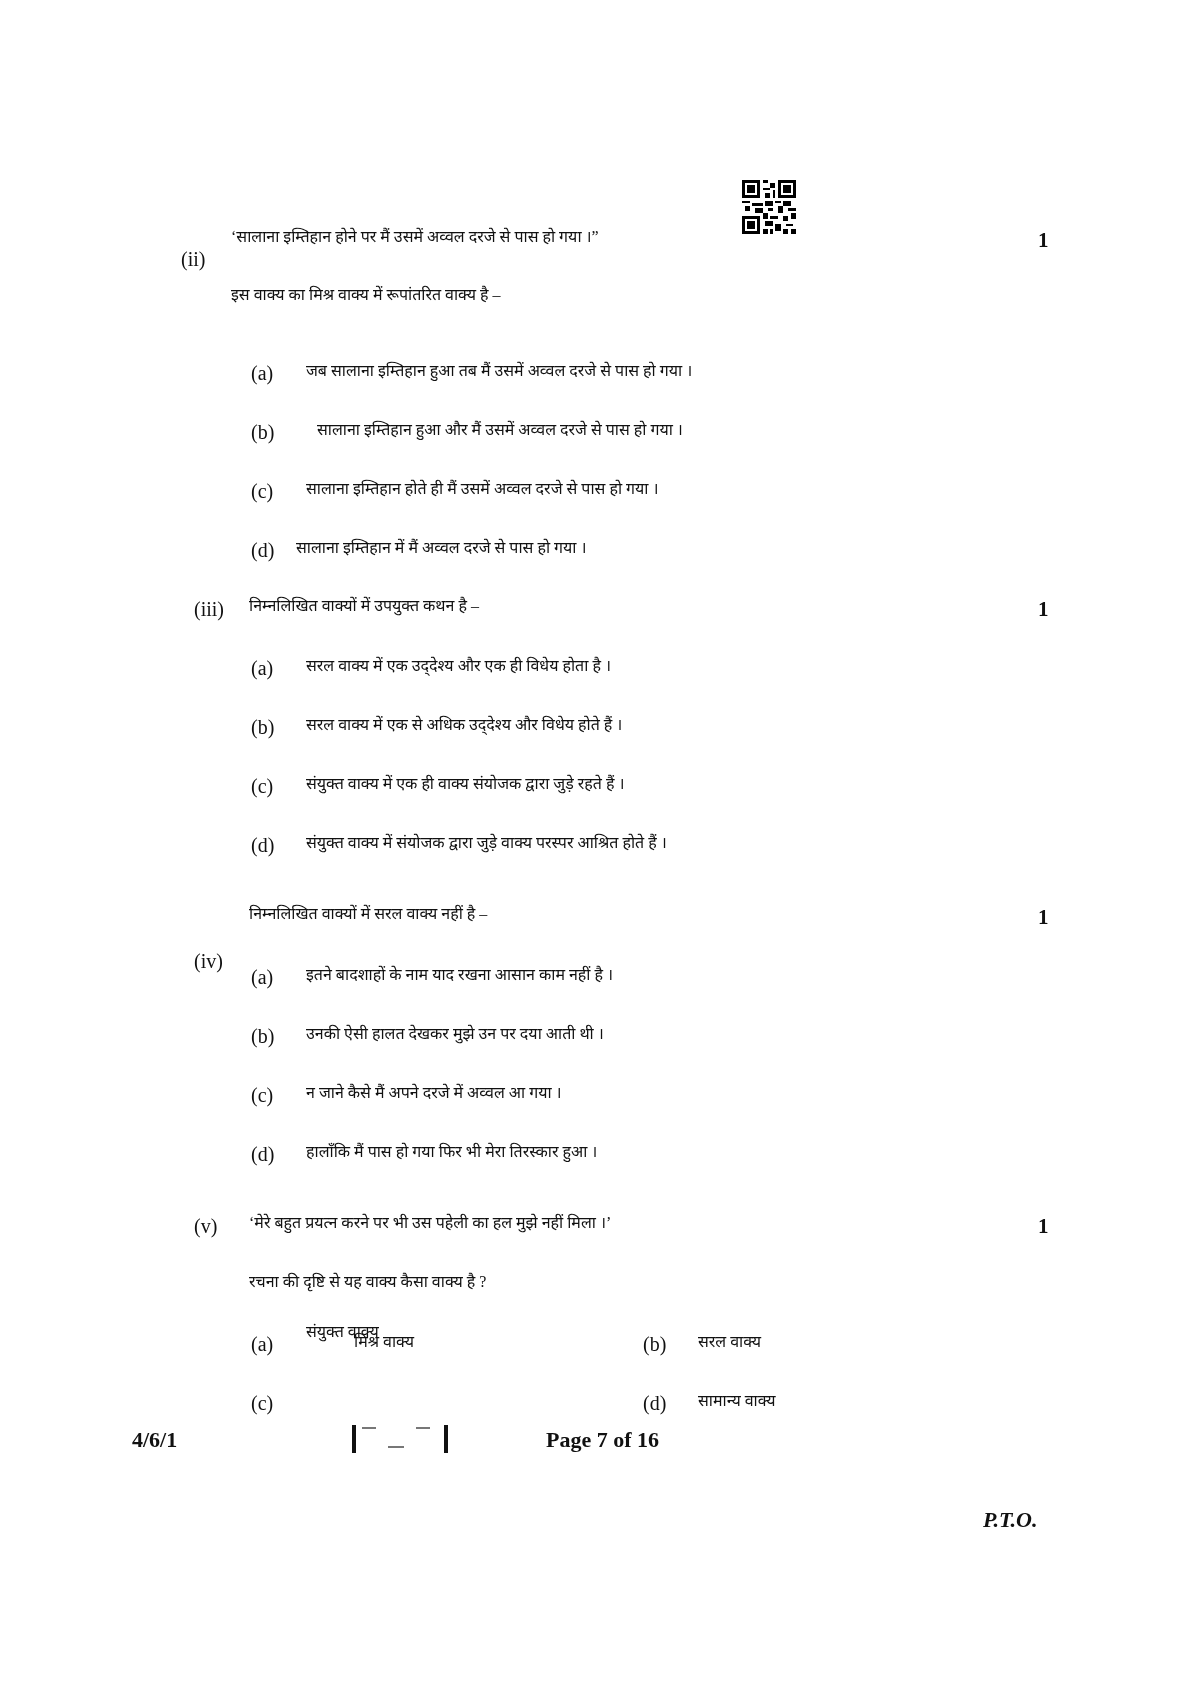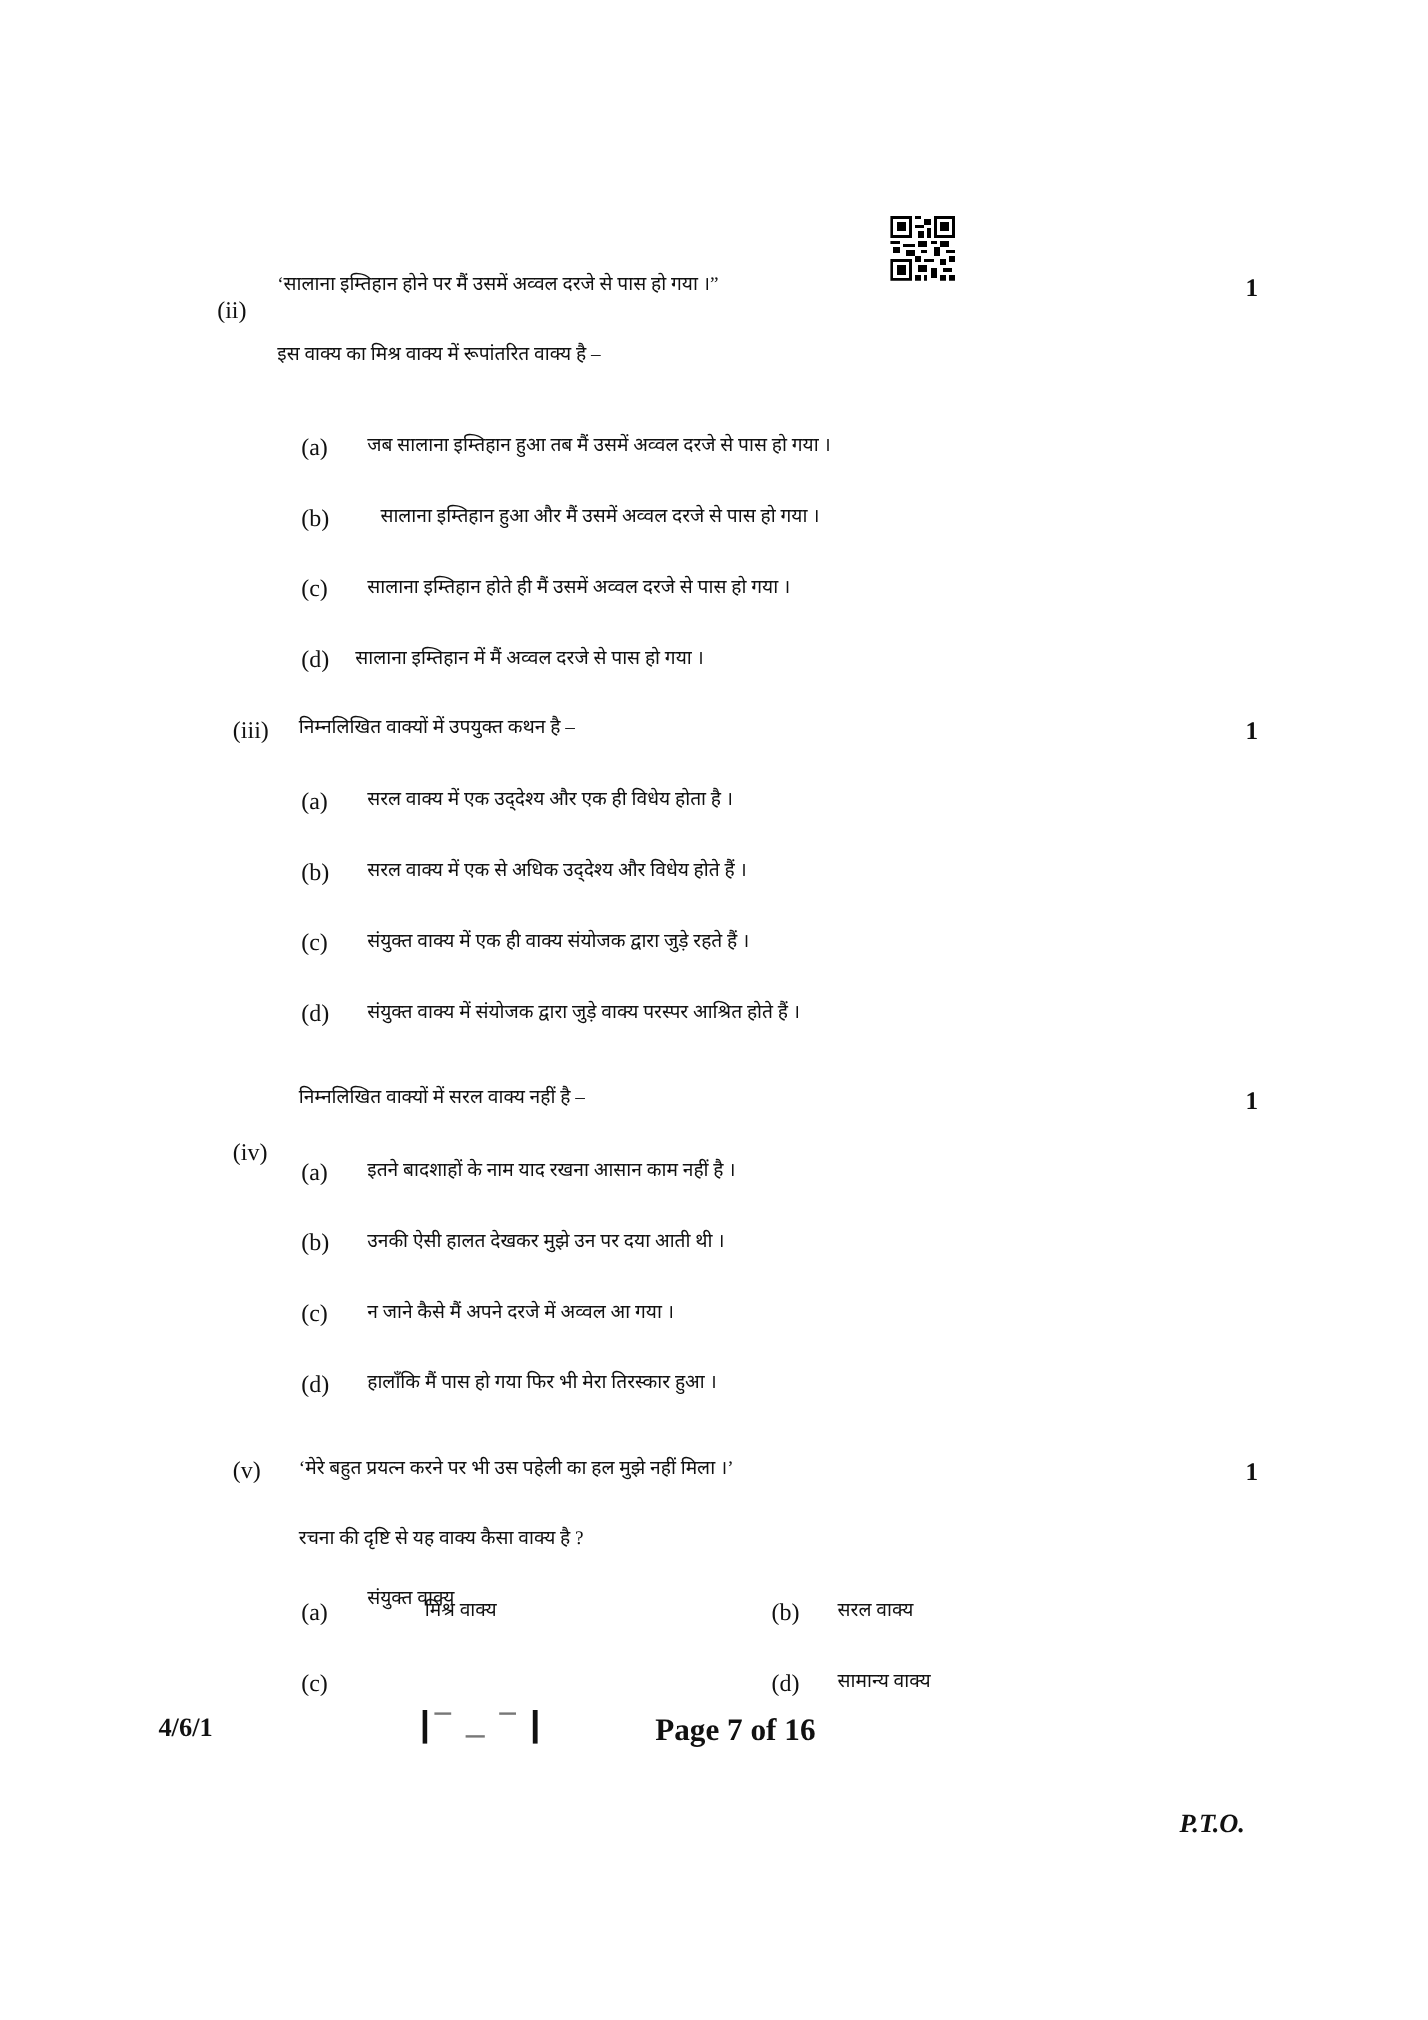--- a/index.html
+++ b/index.html
@@ -5,21 +5,21 @@
     html, body { margin: 0; padding: 0; background: #ffffff; }
     body { width: 1190px; height: 1683px; position: relative; overflow: hidden;
            font-family: "Liberation Serif", "DejaVu Serif", serif; color: #111; }
     .abs { position: absolute; }
     .qnum { font-size: 20px; }
     .mark { font-size: 21px; font-weight: bold; }
     .hi { font-family: Liberation Serif, serif; font-size: 16px; }
     .opt-label { font-size: 20px; }
     .qr { position: absolute; left: 742px; top: 180px; width: 54px; height: 54px; }
     .footer-left { font-size: 22px; font-weight: bold; }
-    .footer-page { font-size: 26px; font-weight: bold; }
+    .footer-page { font-size: 22px; font-weight: bold; }
     .footer-pto { font-size: 22px; font-weight: bold; font-style: italic; }
     .barcode { position: absolute; left: 352px; top: 1424px; width: 100px; height: 30px; }
   </style>
 </head>
 <body>
 
 <svg class="qr" viewBox="0 0 21 21" shape-rendering="crispEdges">
   <rect x="0" y="0" width="21" height="21" fill="#fff"></rect>
   <g fill="#000">
     <rect x="0" y="0" width="7" height="7"></rect>

